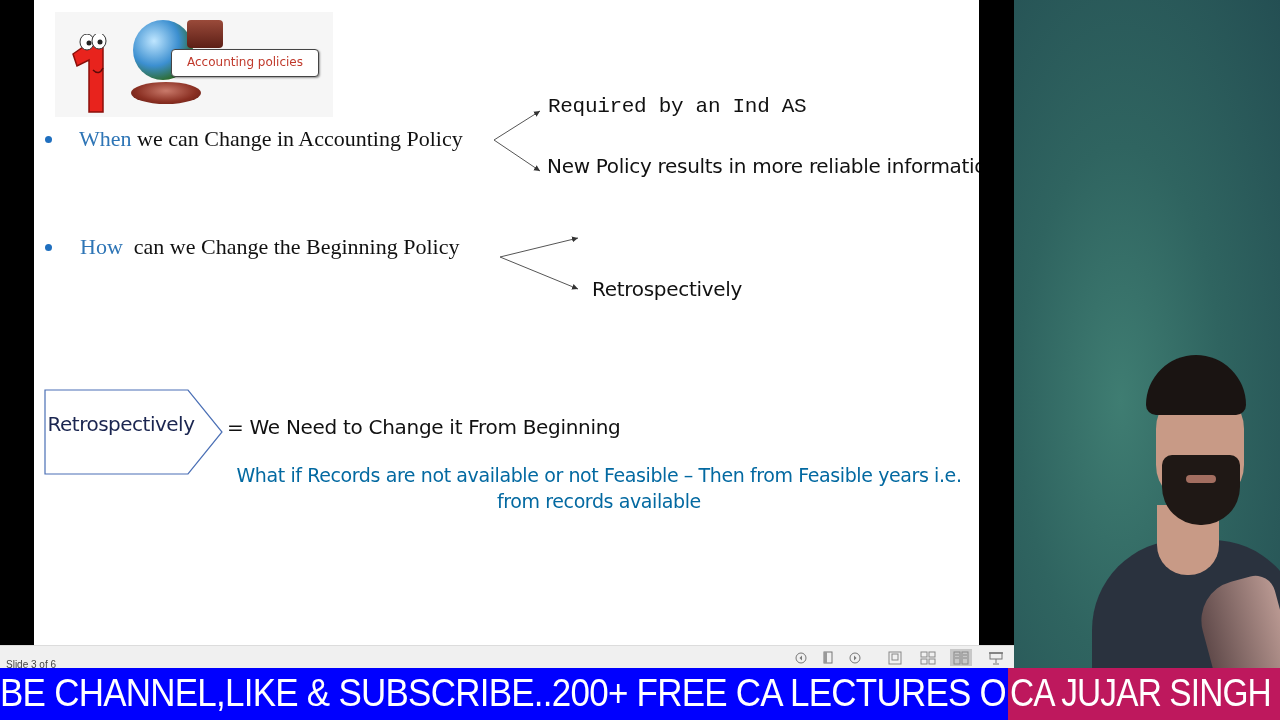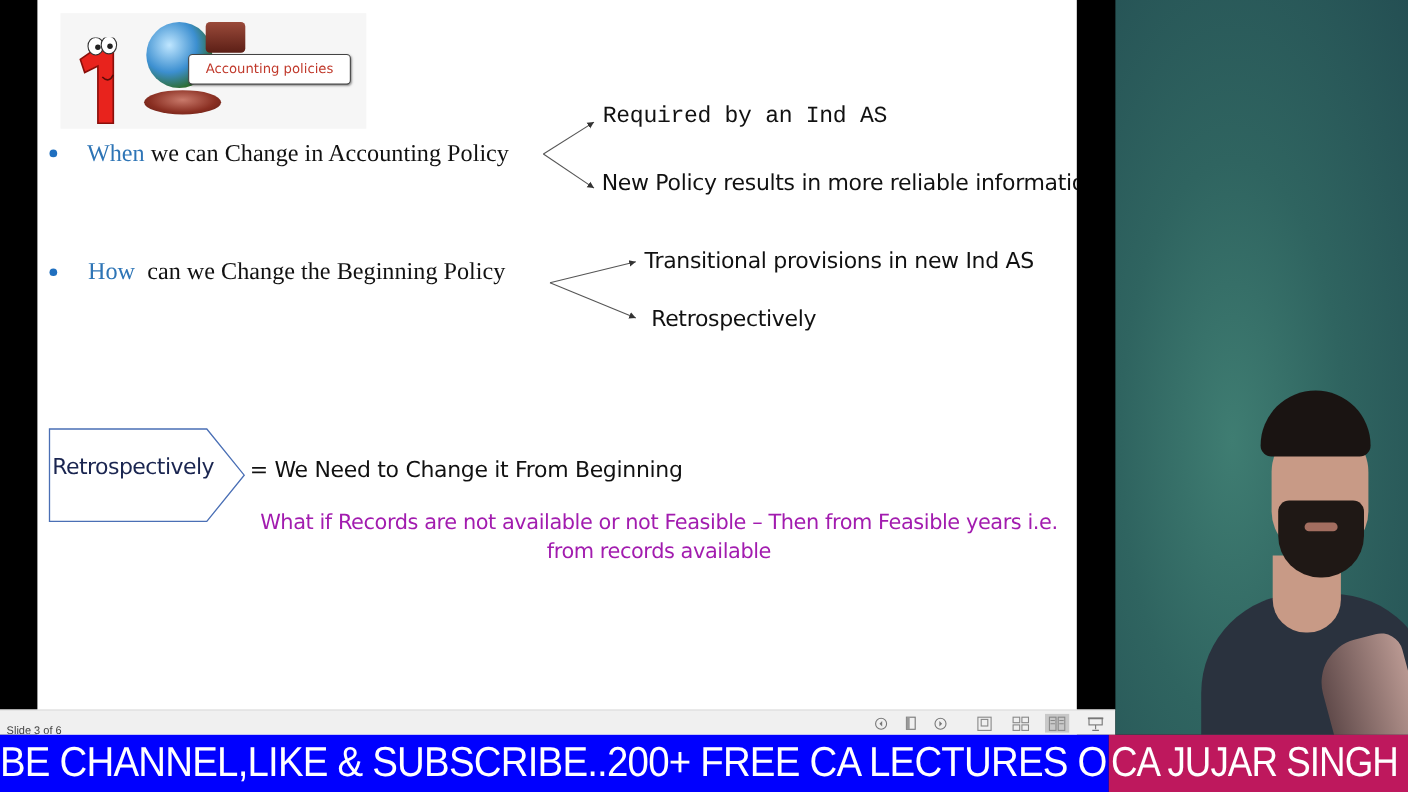--- a/index.html
+++ b/index.html
@@ -28,21 +28,21 @@
   .kw { color: #2e75b6; }
 
   .hand { position: absolute; font-family: "DejaVu Sans", sans-serif; font-size: 20px; color: #111; white-space: nowrap; letter-spacing: -0.3px; }
 
   svg.arrows { position: absolute; left: 0; top: 0; }
 
   .pentagon-label { position: absolute; left: 12px; top: 412px; width: 150px; text-align: center;
     font-family: "DejaVu Sans", sans-serif; font-size: 20px; color: #1a2550; letter-spacing: -0.5px; }
 
   .centered-block { position: absolute; left: 200px; top: 462px; width: 730px; text-align: center;
-    font-family: "DejaVu Sans", sans-serif; font-size: 19px; color: #a21caf; line-height: 26px; letter-spacing: -0.4px; }
+    font-family: "DejaVu Sans", sans-serif; font-size: 19px; color: #0369a1; line-height: 26px; letter-spacing: -0.4px; }
 
   
   .status-bar { position: absolute; left: 0; top: 645px; width: 1014px; height: 23px; background: #f0f0f0; border-top: 1px solid #dcdcdc; }
   .status-text { position: absolute; left: 6px; top: 13px; font-size: 10px; color: #444; }
   .sb-icon { position: absolute; top: 3px; width: 22px; height: 17px; display: flex; align-items: center; justify-content: center; color: #777; font-size: 12px; }
   .sb-icon.active { background: #c8c8c8; }
 
   
   .webcam { position: absolute; left: 1014px; top: 0; width: 266px; height: 668px;
     background: radial-gradient(ellipse at 40% 60%, #3f7d72 0%, #2f6460 45%, #244f53 100%); overflow: hidden; }
@@ -103,21 +103,20 @@
   <div class="bullet-row" style="left:45px; top:126px;">
     <span class="kw">When</span><span> we can Change in Accounting Policy</span>
   </div>
   <div class="hand" style="left:514px; top:95px; font-size:21px;font-family:Liberation Mono, monospace;">Required by an Ind AS</div>
   <div class="hand" style="left:513px; top:154px;">New Policy results in more reliable information</div>
 
   <div class="bullet-dot" style="left:11px; top:244px;"></div>
   <div class="bullet-row" style="left:46px; top:234px;">
     <span class="kw">How</span><span style="white-space:pre;">  can we Change the Beginning Policy</span>
   </div>
-  <div class="hand" style="left:552px; top:225px;">Transitional provisions in new Ind AS</div>
   <div class="hand" style="left:558px; top:277px;">Retrospectively</div>
 
   <div class="pentagon-label">Retrospectively</div>
   <div class="hand" style="left:193px; top:415px;">= We Need to Change it From Beginning</div>
   <div class="centered-block">
     <div>What if Records are not available or not Feasible – Then from Feasible years i.e.</div>
     <div>from records available</div>
   </div>
 </div>
 

